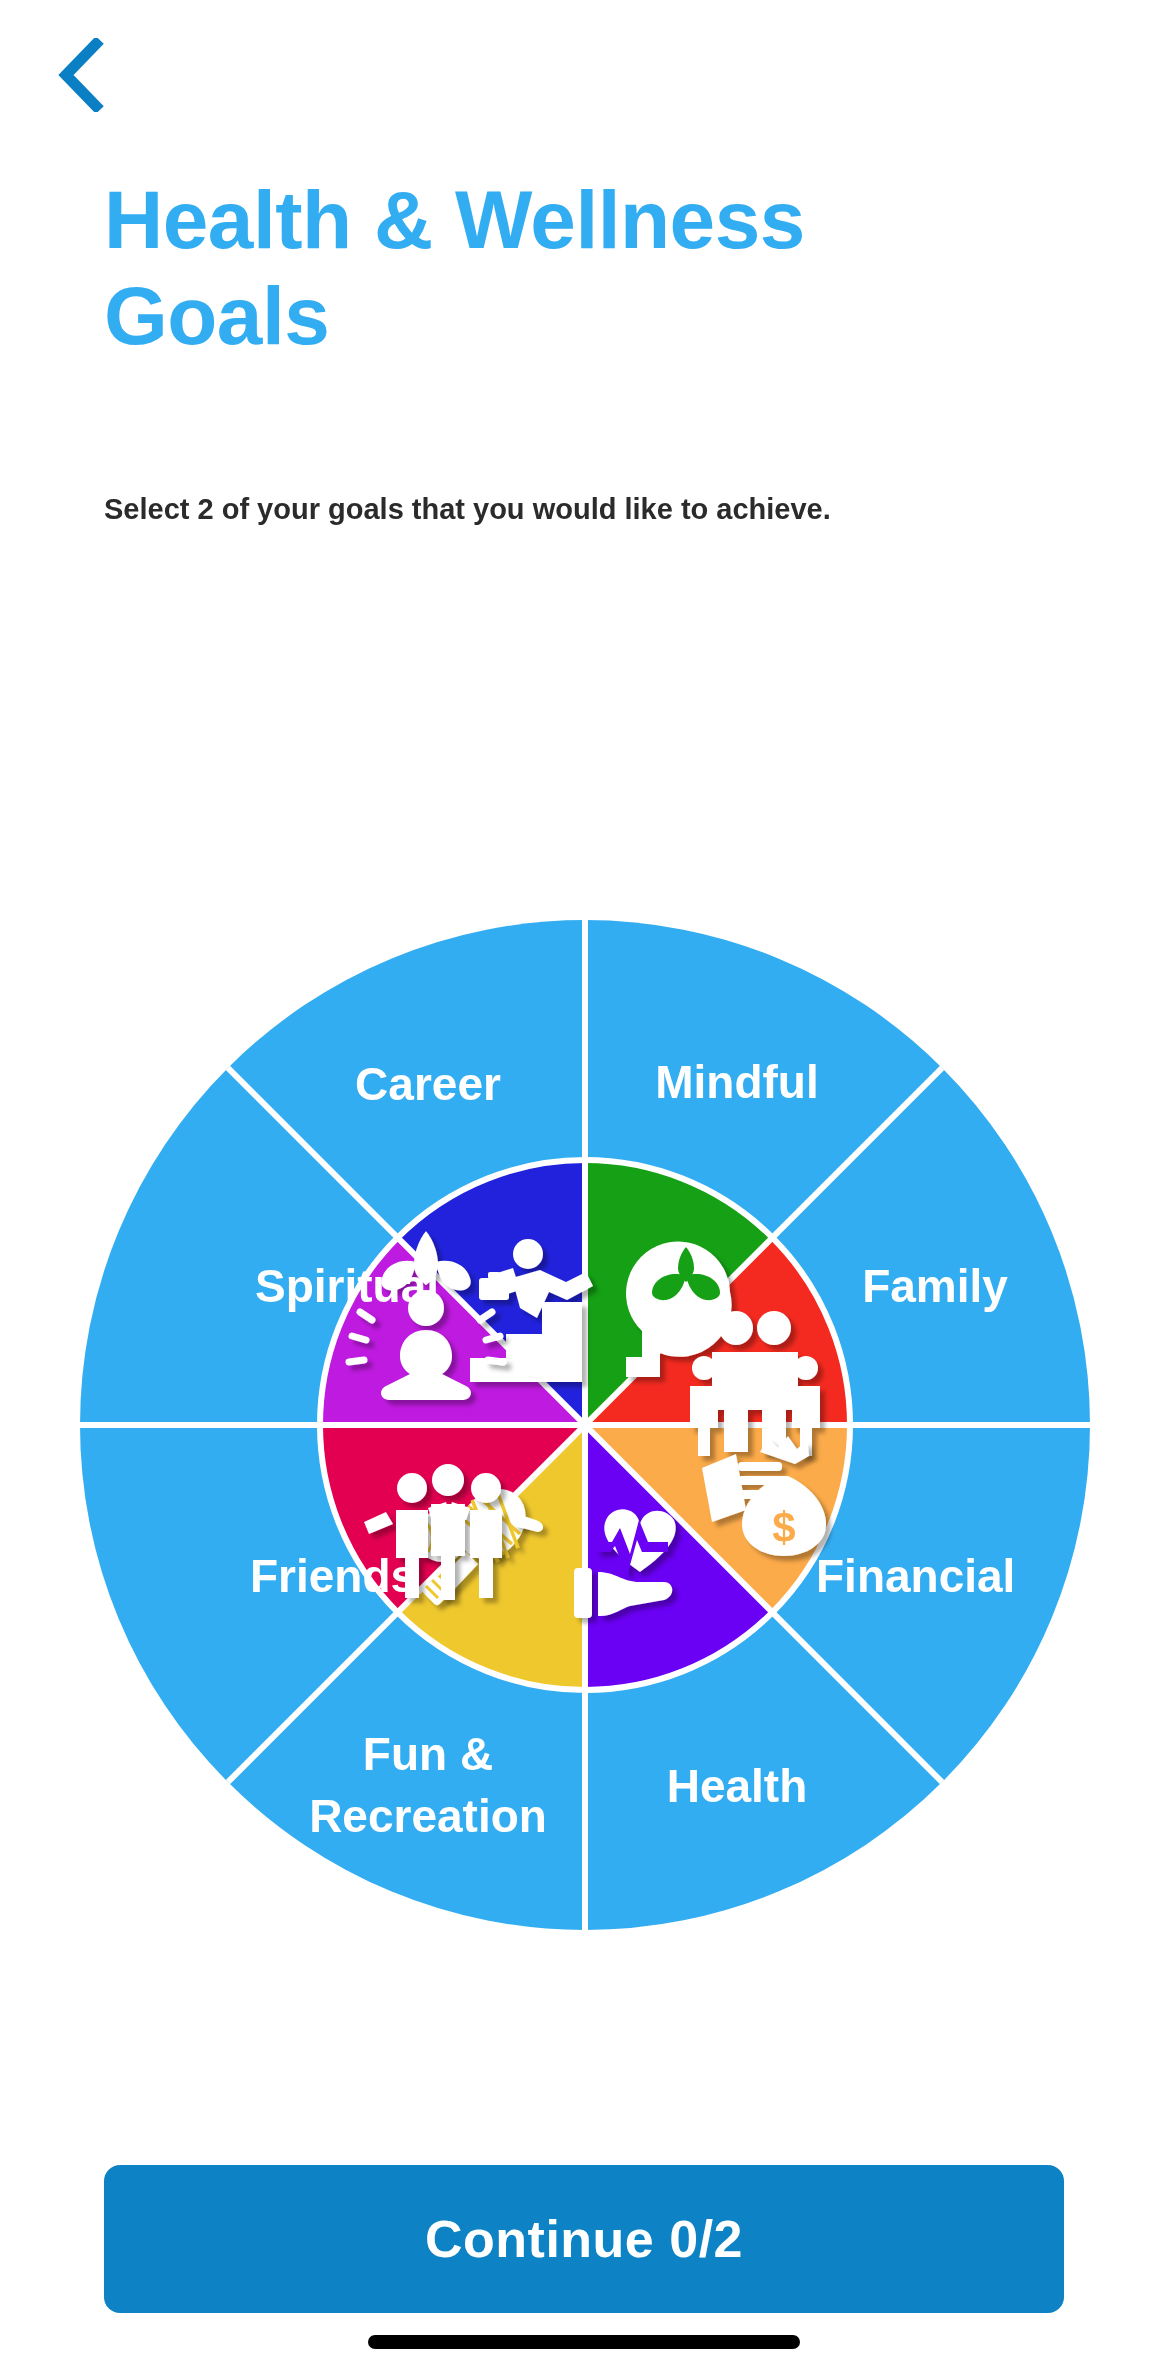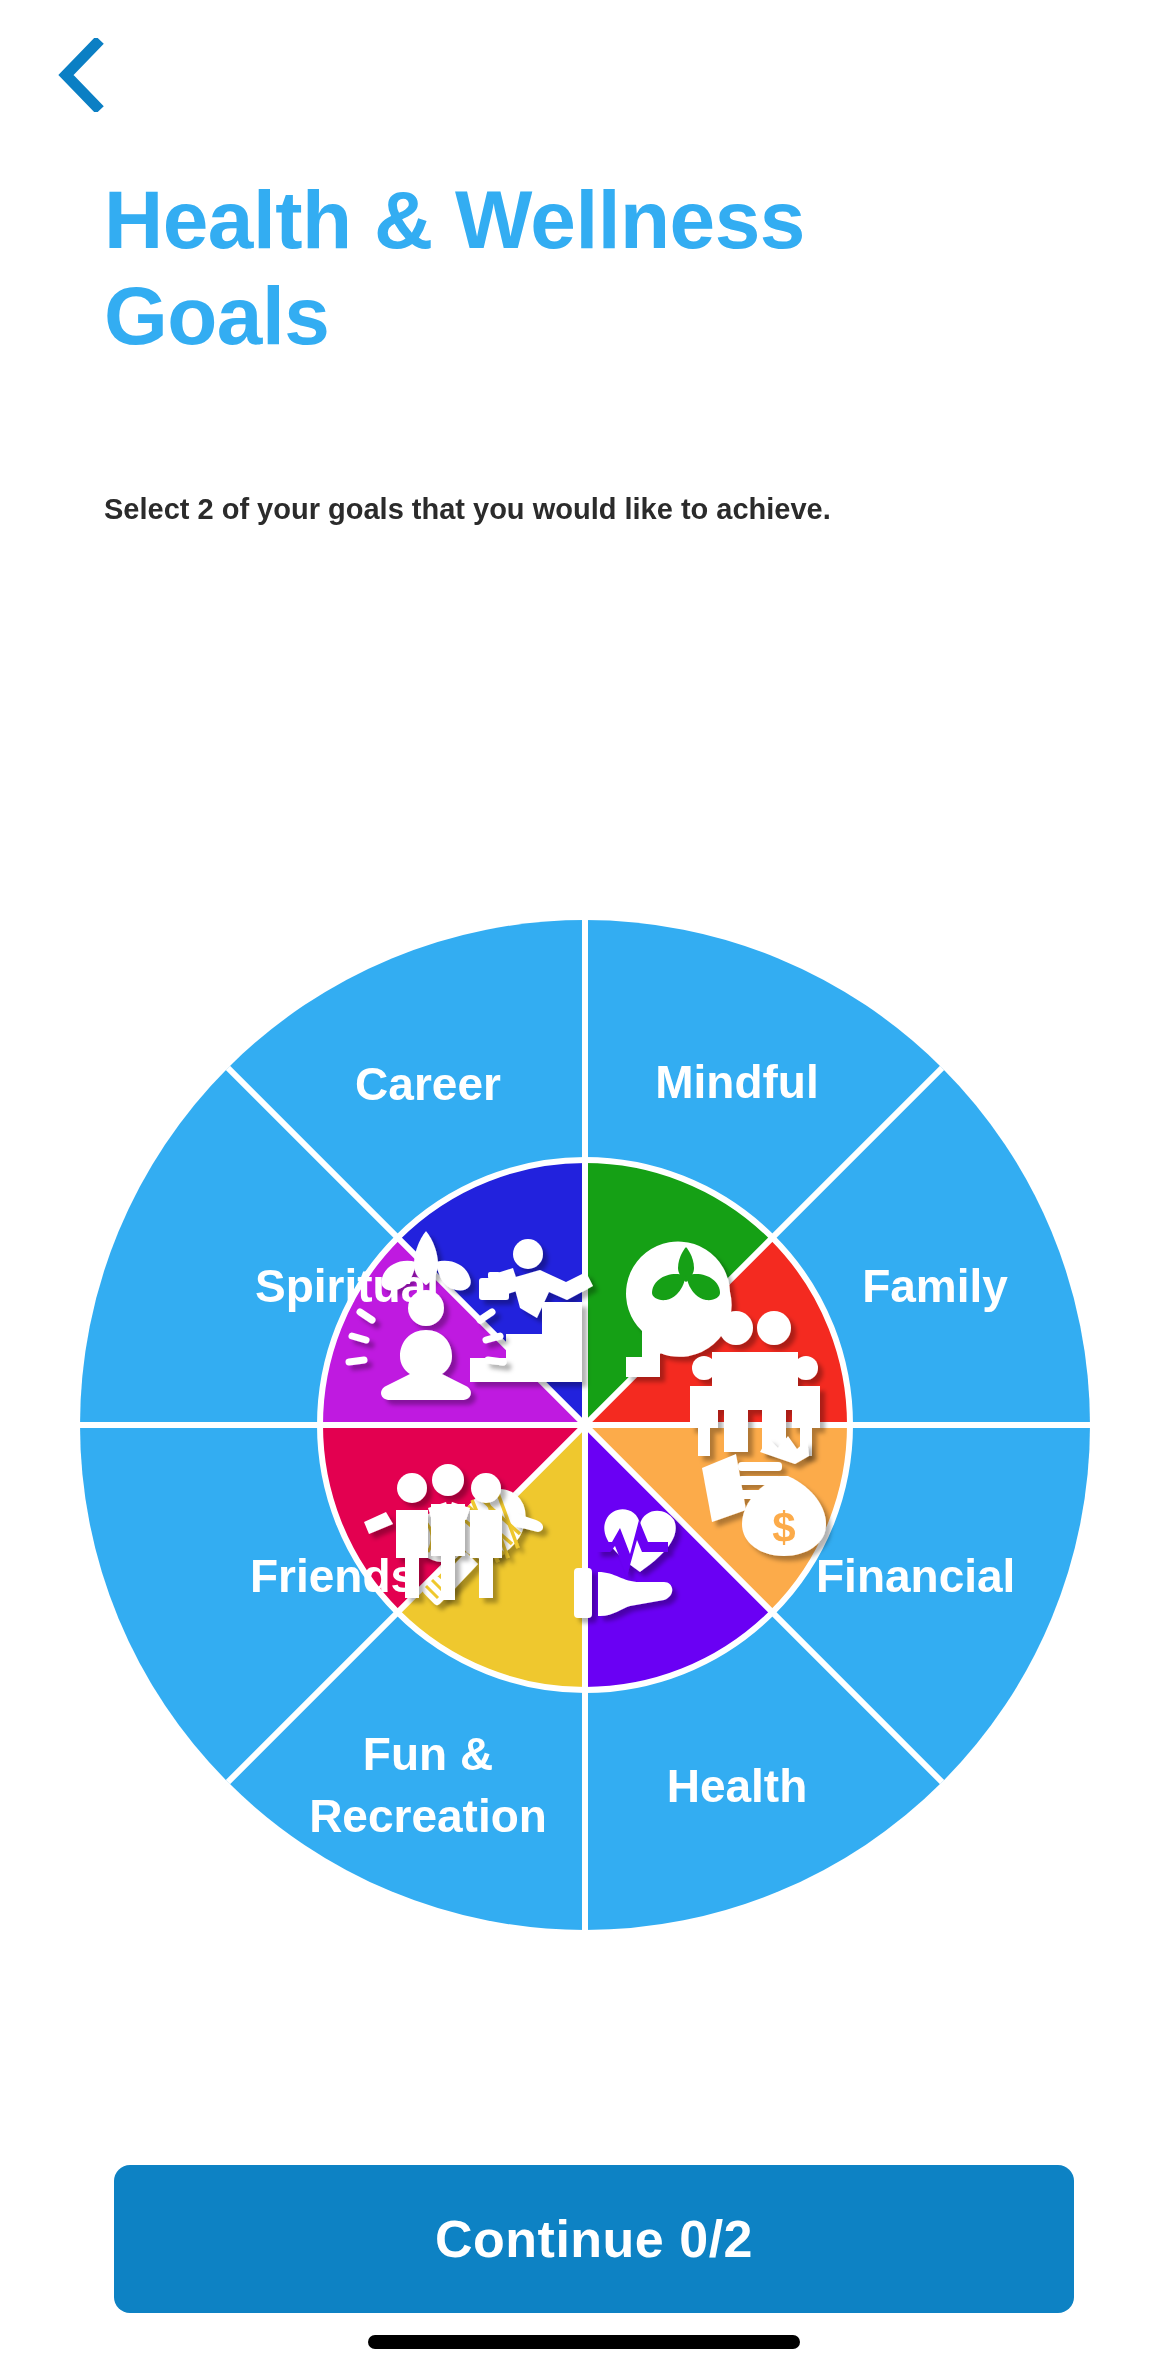--- a/index.html
+++ b/index.html
@@ -69,21 +69,21 @@
     width:960px; height:148px;
     background:#0D82C4;
     border:none;
     border-radius:16px;
     color:#ffffff;
     font-family:"Liberation Sans", sans-serif;
     font-size:52px;
     font-weight:bold;
     letter-spacing:0.5px;
     cursor:pointer;
-    display:flex; align-items:center; justify-content:center;margin-left:10px;
+    display:flex; align-items:center; justify-content:center;
   }
 
   
   #home-indicator {
     position:absolute;
     left:50%; transform:translateX(-50%);
     bottom:22px;
     width:432px; height:14px;
     background:#000000;
     border-radius:7px;

